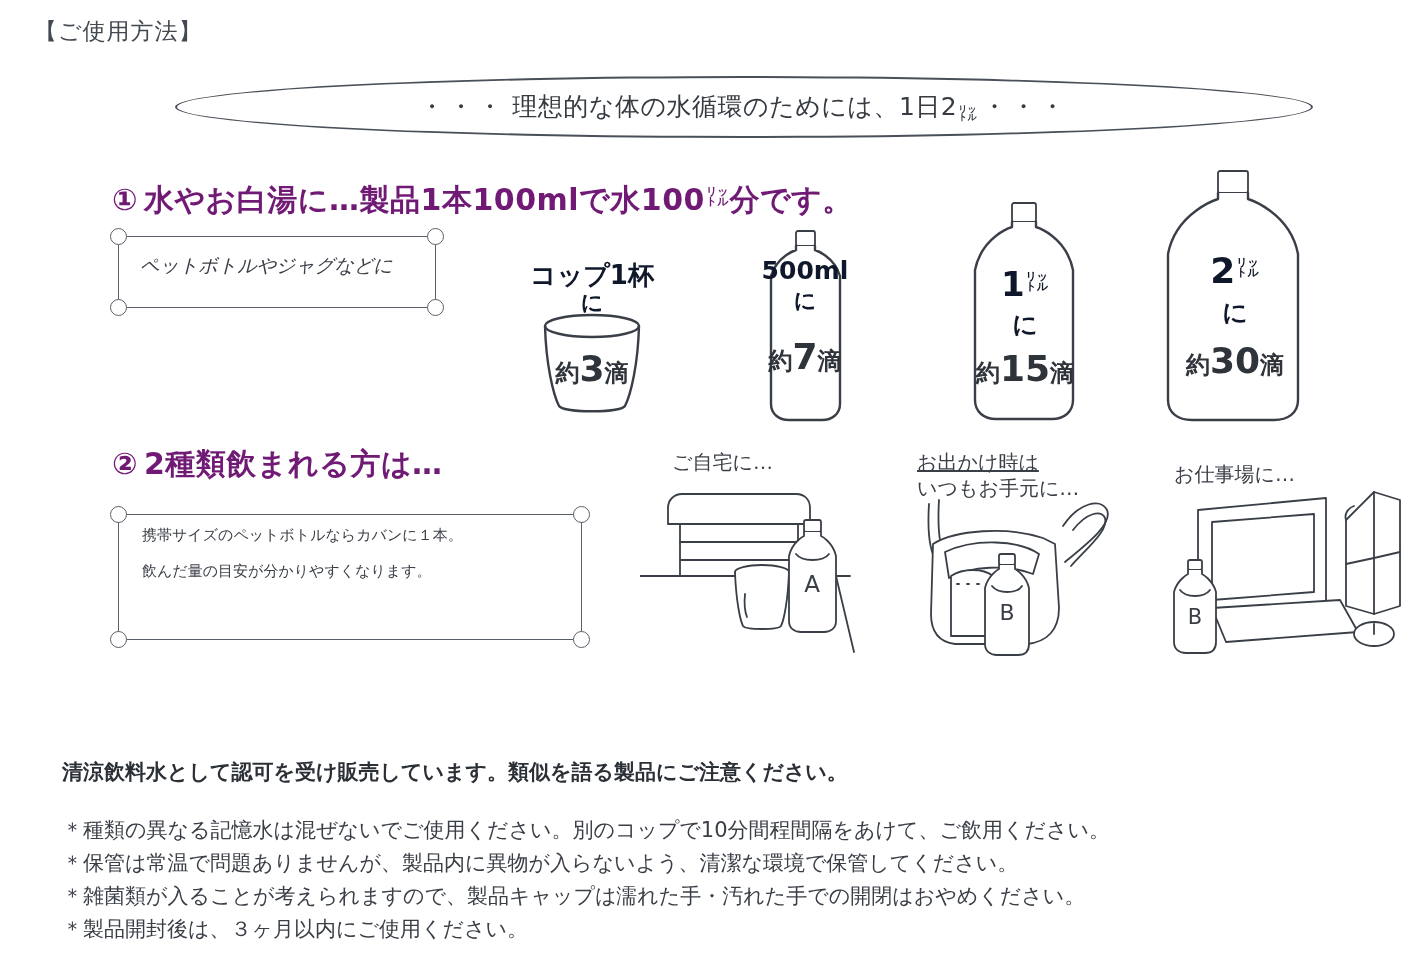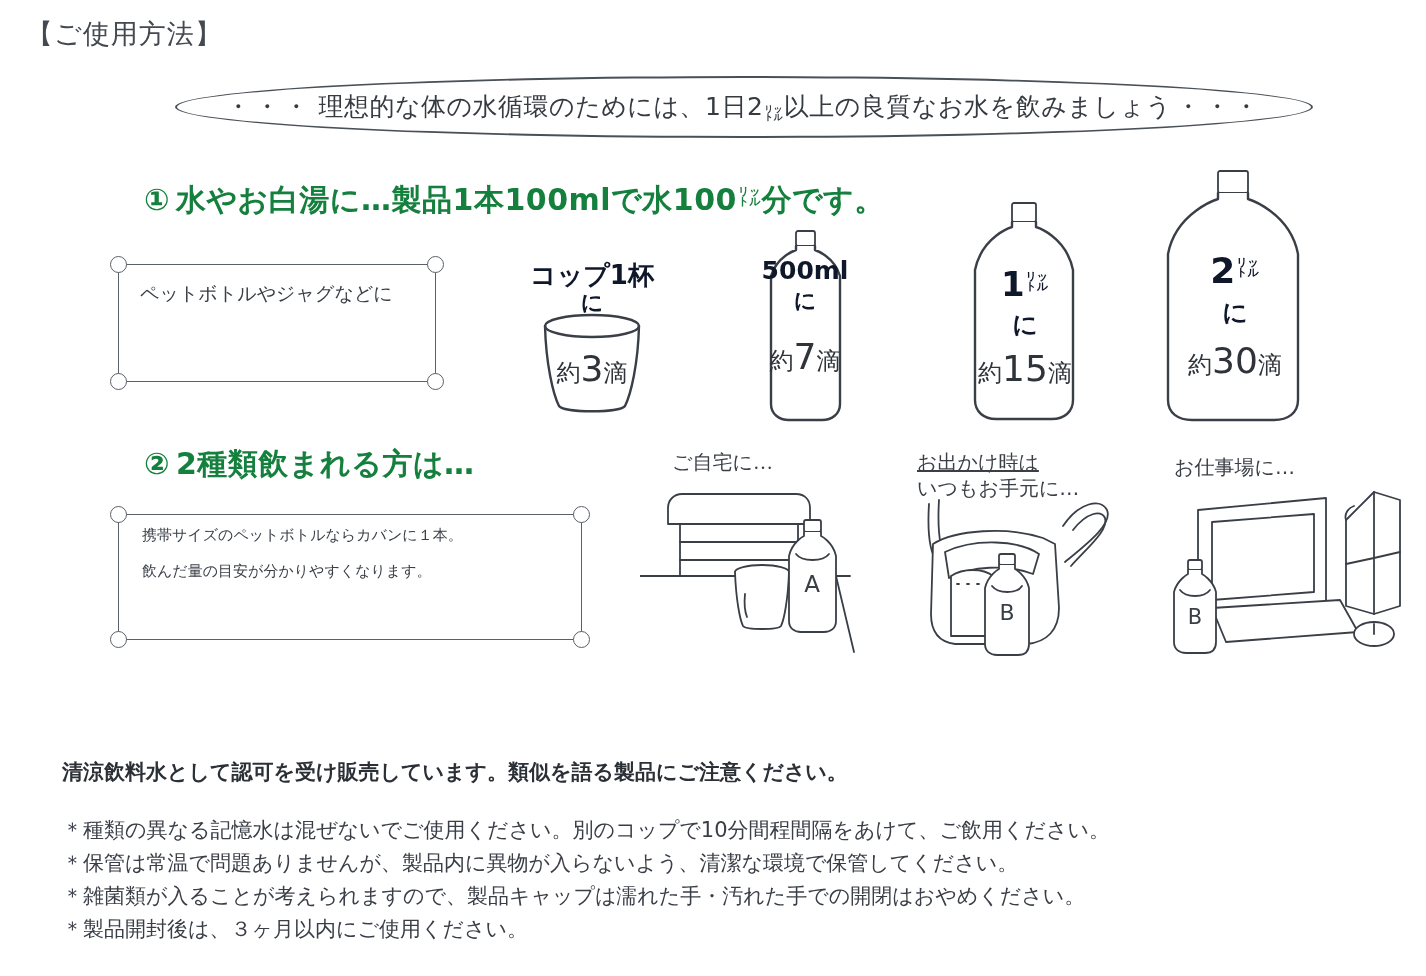--- a/index.html
+++ b/index.html
@@ -7,22 +7,22 @@
   body{
     width:1426px;height:976px;position:relative;overflow:hidden;
     font-family:"DejaVu Sans","Liberation Sans",sans-serif;
     color:#3a3f47;
     -webkit-font-smoothing:antialiased;
   }
   .abs{position:absolute;}
 
   
   #page-title{
-    left:26px;top:16px;
-    font-size:27px;letter-spacing:1px;color:#434950;
+    left:34px;top:16px;
+    font-size:23px;letter-spacing:1px;color:#434950;
     white-space:nowrap;
   }
 
   
   #banner{
     left:175px;top:76px;width:1138px;height:62px;
     border:2px solid #4a5058;border-radius:50%/50%;
     display:flex;align-items:center;justify-content:center;
     box-sizing:border-box;
   }
@@ -38,23 +38,22 @@
     display:inline-block;vertical-align:baseline;
     font-size:9px;line-height:8.5px;letter-spacing:0;
     text-align:right;transform:translateY(-3px);
     margin:0 1px;white-space:nowrap;font-weight:700;
   }
   .ritt b{display:block;font-weight:700;}
 
   
   .sec-head{
     font-size:30px;font-weight:700;letter-spacing:.5px;
-    color:#15803d;white-space:nowrap;
+    color:#701a75;white-space:nowrap;
     font-family:"DejaVu Sans","Liberation Sans",sans-serif;
-    margin-left:32px;
   }
   #sec1-head{left:112px;top:180px;}
   #sec2-head{left:112px;top:444px;}
   .sec-head .num{font-size:30px;margin-right:6px;}
   .sec-head .ritt{font-size:11px;line-height:10px;transform:translateY(-5px);}
 
   
   .notebox{box-sizing:border-box;}
   .notebox .frame{
     position:absolute;inset:0;
@@ -62,35 +61,35 @@
   }
   .notebox .curl{
     position:absolute;width:15px;height:15px;
     border:1.6px solid #5a6069;border-radius:50%;
     background:#fff;
   }
   .notebox .txt{
     position:relative;font-size:19px;line-height:34px;
     color:#3a3f47;white-space:nowrap;
   }
-  #note1{left:118px;top:264px;width:318px;height:118px;}
+  #note1{left:118px;top:236px;width:318px;height:72px;font-style:italic;}
   #note1 .txt{padding:12px 0 0 22px;}
   #note2{left:118px;top:514px;width:464px;height:126px;}
   #note2 .txt{padding:3px 0 0 24px;font-size:15px;line-height:36px;}
 
   
   .dose{position:absolute;}
   .dose .caption{
     position:absolute;left:50%;transform:translateX(-50%);
     text-align:center;white-space:nowrap;font-weight:700;
     color:#0f172a;
   }
   .dose .amount{
     position:absolute;left:50%;transform:translateX(-50%);
-    white-space:nowrap;font-weight:400;color:#2f343b;
+    white-space:nowrap;font-weight:700;color:#2f343b;
     text-align:center;
   }
   .dose .amount .big{font-size:36px;letter-spacing:0;}
   .dose .amount .sm{font-size:24px;}
 
   
   .scene-cap{
     position:absolute;font-size:20px;line-height:28px;
     color:#3a3f47;white-space:nowrap;
   }
@@ -119,21 +118,20 @@
 <div class="abs" id="page-title">【ご使用方法】</div>
 
 <div class="abs" id="banner">
   <div id="banner-text">
     <span class="dots-l">・・・</span>
     <span>理想的な体の水循環のためには、1日2</span>
     <span class="ritt">
       <b>リッ</b>
         <b>トル</b>
     </span>
-    <span>以上の良質なお水を飲みましょう</span>
     <span class="dots-r">・・・</span>
   </div>
 </div>
 
 <div class="abs sec-head" id="sec1-head">
   <span class="num">①</span><span>水やお白湯に…製品1本100mlで水100</span><span class="ritt"><b>リッ</b><b>トル</b></span><span>分です。</span>
 </div>
 
 <div class="abs notebox" id="note1">
   <div class="frame"></div>
@@ -255,21 +253,21 @@
     <path d="M42 88 L44 88 M52 88 L54 88 M62 88 L64 88" class="stroke-thin"></path>
 
     <rect x="84" y="58" width="16" height="11" rx="2" class="stroke-thin fillwhite"></rect>
     <path d="M84 69 L84 73 C84 73, 73 79, 70 92 L70 148 C70 155, 75 159, 82 159 L103 159 C110 159, 114 155, 114 148 L114 92 C111 79, 100 73, 100 73 L100 69" class="stroke-thin fillwhite"></path>
     <path d="M77 90 C83 98, 102 98, 107 90" class="stroke-thin"></path>
     <text x="92" y="124" font-family="DejaVu Sans, sans-serif" font-size="22" fill="#3a3f47" text-anchor="middle">B</text>
   </svg>
 </div>
 
 <div class="abs" style="left:1168px;top:448px;width:250px;height:220px;">
-  <div class="scene-cap" style="left:6px;top:5px;">お仕事場に…</div>
+  <div class="scene-cap" style="left:6px;top:12px;">お仕事場に…</div>
   <svg width="250" height="180" style="position:absolute;left:0;top:28px;">
 
     <path d="M178 44 L206 16 L232 24 L232 130 L206 138 L178 130 Z" class="stroke-thin fillwhite"></path>
     <path d="M206 16 L206 138" class="stroke-thin"></path>
     <path d="M178 88 L206 82 M206 82 L232 76" class="stroke-thin"></path>
     <path d="M178 44 C176 38, 180 32, 186 30" class="stroke-thin"></path>
 
     <path d="M30 34 L158 22 L158 128 L30 140 Z" class="stroke-thin fillwhite"></path>
     <path d="M44 46 L146 38 L146 116 L44 124 Z" class="stroke-thin"></path>
 

